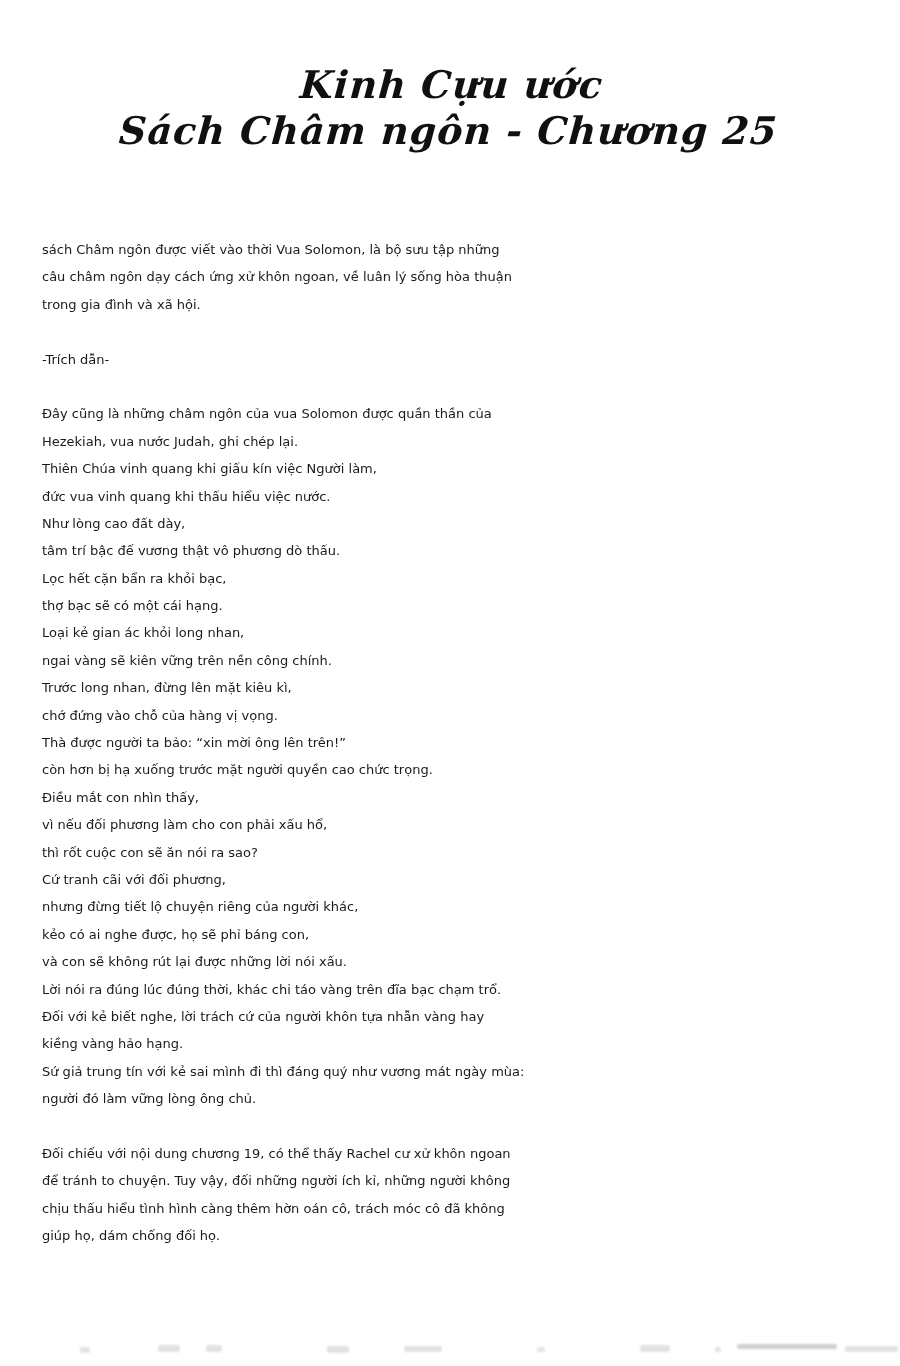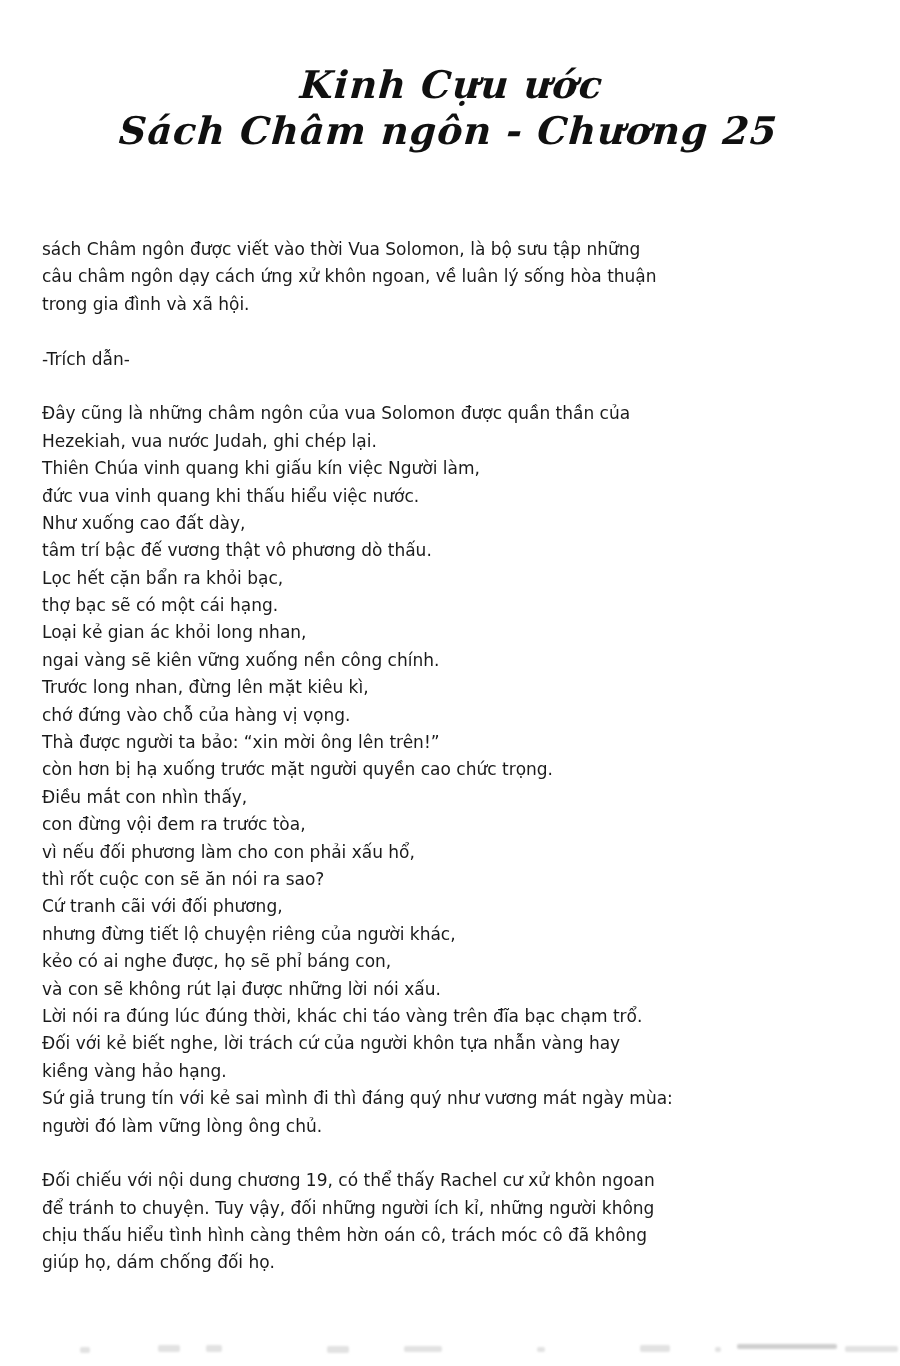--- a/index.html
+++ b/index.html
@@ -33,21 +33,21 @@
     color: #101010;
     transform: skewX(-4deg);
   }
   
   .text-block {
     position: absolute;
     top: 236px;
     left: 42px;
     width: 845px;
     font-family: "DejaVu Sans", sans-serif;
-    font-size: 17px;
+    font-size: 13px;
     line-height: 27.4px;
     color: #1a1a1a;
   }
   .para { margin: 0 0 27.4px 0; }
   .para:last-child { margin-bottom: 0; }
   .line {
     white-space: nowrap;
     height: 27.4px;
   }
   
@@ -78,32 +78,31 @@
 
     <div class="para">
       <div class="line">-Trích dẫn-</div>
     </div>
 
     <div class="para">
         <div class="line">Đây cũng là những châm ngôn của vua Solomon được quần thần của</div>
         <div class="line">Hezekiah, vua nước Judah, ghi chép lại.</div>
         <div class="line">Thiên Chúa vinh quang khi giấu kín việc Người làm,</div>
         <div class="line">đức vua vinh quang khi thấu hiểu việc nước.</div>
-        <div class="line">Như xuống cao đất dày,</div>
+        <div class="line">Như lòng cao đất dày,</div>
         <div class="line">tâm trí bậc đế vương thật vô phương dò thấu.</div>
         <div class="line">Lọc hết cặn bẩn ra khỏi bạc,</div>
         <div class="line">thợ bạc sẽ có một cái hạng.</div>
         <div class="line">Loại kẻ gian ác khỏi long nhan,</div>
-        <div class="line">ngai vàng sẽ kiên vững xuống nền công chính.</div>
+        <div class="line">ngai vàng sẽ kiên vững trên nền công chính.</div>
         <div class="line">Trước long nhan, đừng lên mặt kiêu kì,</div>
         <div class="line">chớ đứng vào chỗ của hàng vị vọng.</div>
         <div class="line">Thà được người ta bảo: “xin mời ông lên trên!”</div>
         <div class="line">còn hơn bị hạ xuống trước mặt người quyền cao chức trọng.</div>
         <div class="line">Điều mắt con nhìn thấy,</div>
-        <div class="line">con đừng vội đem ra trước tòa,</div>
         <div class="line">vì nếu đối phương làm cho con phải xấu hổ,</div>
         <div class="line">thì rốt cuộc con sẽ ăn nói ra sao?</div>
         <div class="line">Cứ tranh cãi với đối phương,</div>
         <div class="line">nhưng đừng tiết lộ chuyện riêng của người khác,</div>
         <div class="line">kẻo có ai nghe được, họ sẽ phỉ báng con,</div>
         <div class="line">và con sẽ không rút lại được những lời nói xấu.</div>
         <div class="line">Lời nói ra đúng lúc đúng thời, khác chi táo vàng trên đĩa bạc chạm trổ.</div>
         <div class="line">Đối với kẻ biết nghe, lời trách cứ của người khôn tựa nhẫn vàng hay</div>
         <div class="line">kiềng vàng hảo hạng.</div>
         <div class="line">Sứ giả trung tín với kẻ sai mình đi thì đáng quý như vương mát ngày mùa:</div>

